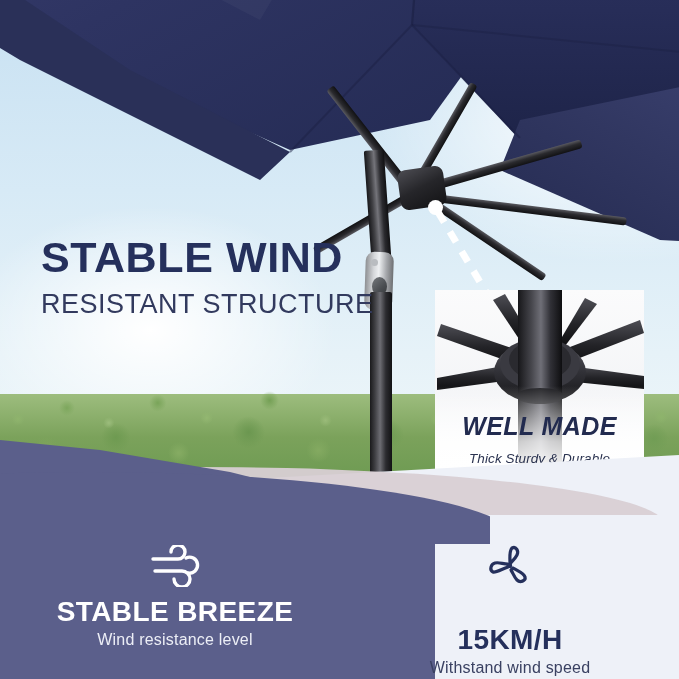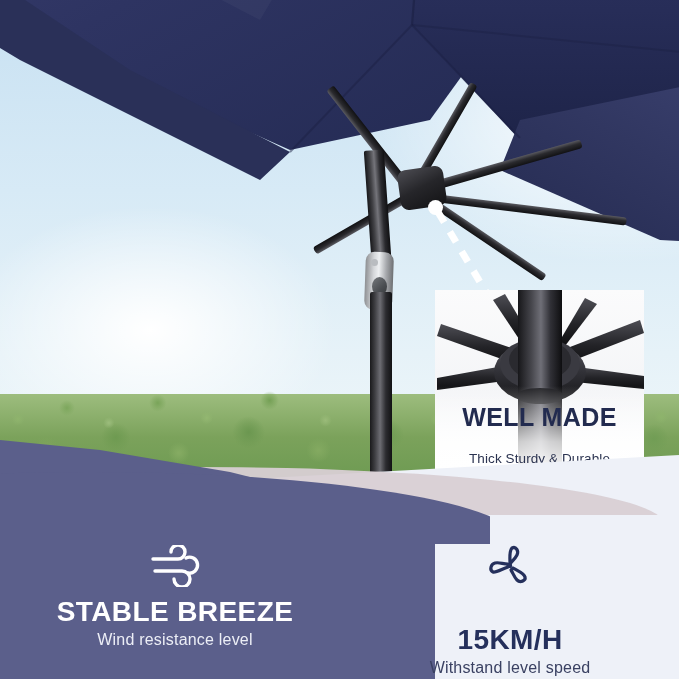--- a/index.html
+++ b/index.html
@@ -141,40 +141,41 @@
     border-radius:50%;
   }
 
   
   .inset {
     position:absolute;
     left:435px; top:290px;
     width:209px; height:186px;
     background:#22c55e;
     overflow:hidden;
+    font-style:italic;
   }
   .inset-photo {
     position:absolute; inset:0;
     background:linear-gradient(180deg,#fbfbfc 0%, #f4f5f7 55%, #ffffff 100%);
   }
   .inset-photo svg { display:block; width:100%; height:100%; }
   .inset-caption {
     position:absolute;
     left:0; right:0; bottom:10px;
     text-align:center;
   }
   .inset-title {
     font-size:25px;
     font-weight:700;
     letter-spacing:0.4px;
     color:#222b4f;
     line-height:1.05;
   }
   .inset-sub {
-    margin-top:21px;
+    margin-top:12px;
     font-size:13.5px;
     font-weight:400;
     color:#2b3350;
     letter-spacing:0.1px;
   }
 
   
   .headline {
     position:absolute;
     left:41px; top:236px;
@@ -373,20 +374,24 @@
 
         <rect x="0" y="96" width="209" height="90" fill="url(#ifade)"></rect>
       </svg>
     </div>
     <div class="inset-caption">
       <div class="inset-title">WELL MADE</div>
       <div class="inset-sub">Thick Sturdy &amp; Durable</div>
     </div>
   </div>
 
+  <div class="headline">
+    <div class="headline-main">STABLE WIND</div>
+    <div class="headline-sub">RESISTANT STRUCTURE</div>
+  </div>
 
   <div class="band-right"></div>
   <div class="band-rim"></div>
   <div class="band-left"></div>
   <div class="band-left-curve"></div>
 
   <div class="feature feature-left">
     <div class="feature-icon">
       <svg width="52" height="42" viewBox="0 0 52 42" fill="none" aria-hidden="true">
         <path d="M4 14 H29 a7 7 0 1 0 -7 -7" stroke="#ffffff" stroke-width="3.4" stroke-linecap="round" fill="none"></path>
@@ -401,16 +406,16 @@
   <div class="feature feature-right">
     <div class="feature-icon">
       <svg width="46" height="44" viewBox="0 0 46 44" fill="none" aria-hidden="true">
         <path d="M23 20 C23 13 22 7 25 4 c4 -2 7 3 5 7 c-2 4 -5 6 -7 9 Z" stroke="#25305c" stroke-width="3.2" stroke-linejoin="round" fill="none"></path>
         <path d="M21 23 C15 25 9 29 6 28 c-4 -2 -2 -8 2 -9 c4 -1 8 1 13 1 Z" stroke="#25305c" stroke-width="3.2" stroke-linejoin="round" fill="none"></path>
         <path d="M26 24 C31 27 37 29 38 33 c1 4 -5 6 -8 3 c-3 -3 -4 -7 -6 -10 Z" stroke="#25305c" stroke-width="3.2" stroke-linejoin="round" fill="none"></path>
         <circle cx="22.5" cy="21.5" r="2.6" fill="#25305c"></circle>
       </svg>
     </div>
     <div class="feature-title">15KM/H</div>
-    <div class="feature-sub">Withstand level speed</div>
+    <div class="feature-sub">Withstand wind speed</div>
   </div>
 
 </div>
 
 </body></html>

